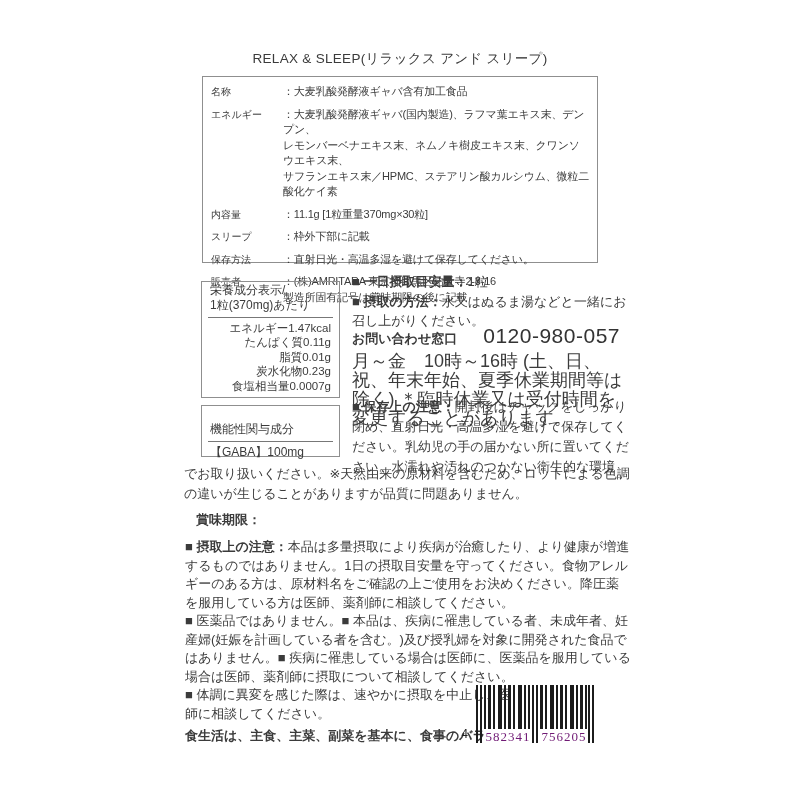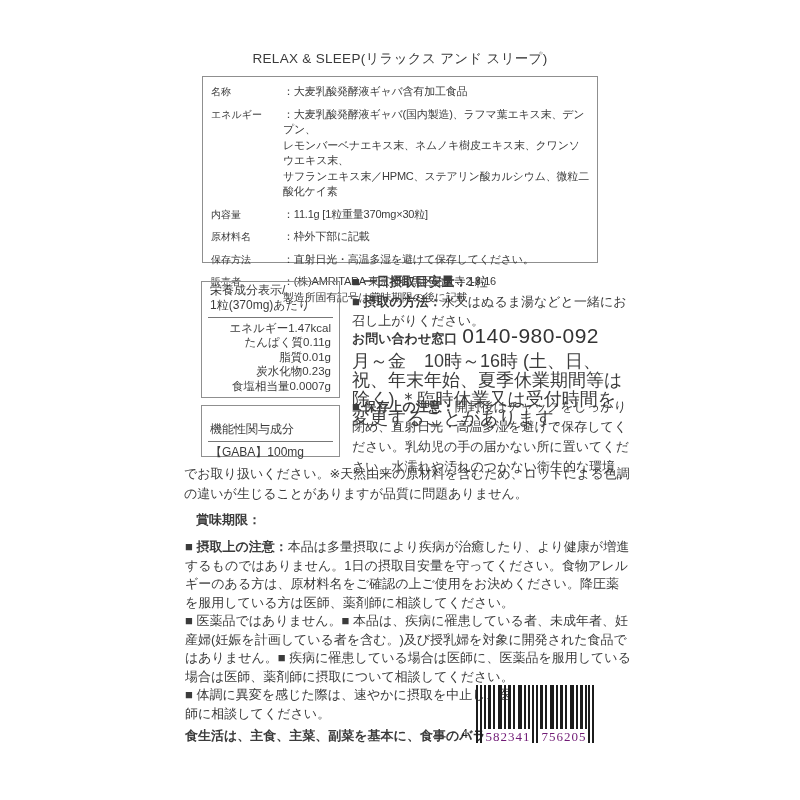--- a/index.html
+++ b/index.html
@@ -31,21 +31,21 @@
   
   .func-box{left:201px;top:405px;width:139px;height:52px;border:1px solid #8f8f8f;
     box-sizing:border-box;padding:16px 8px 0 8px;}
   .func-header{font-size:12px;line-height:15px;}
   .func-divider{border:none;border-top:1px solid #777;margin:4px -2px 3px -2px;}
   .func-value{font-size:12px;line-height:15px;}
 
   
   .daily{left:352px;top:272px;width:280px;font-size:13px;line-height:19px;}
   .method{left:352px;top:292px;width:280px;font-size:13px;line-height:19px;}
-  .contact{left:352px;top:324px;width:280px;display:flex;align-items:baseline;gap:5px;}
+  .contact{left:352px;top:324px;width:280px;display:flex;align-items:baseline;gap:26px;}
   .contact b{font-size:13px;}
   .phone{font-size:21px;font-weight:500;letter-spacing:.5px;color:#333;}
   .hours{left:352px;top:352px;width:282px;font-size:18px;line-height:19px;}
   .storage{left:352px;top:397px;width:282px;font-size:13px;line-height:20px;}
   .storage-cont{left:184px;top:464px;width:452px;font-size:13px;line-height:20px;}
 
   .expiry{left:196px;top:511px;font-size:13px;font-weight:bold;}
 
   
   .cautions{left:185px;top:538px;width:446px;font-size:13px;line-height:18.5px;}
@@ -78,21 +78,21 @@
     <span class="info-label">エネルギー</span>
     <span class="info-value">：大麦乳酸発酵液ギャバ(国内製造)、ラフマ葉エキス末、デンプン、
 レモンバーベナエキス末、ネムノキ樹皮エキス末、クワンソウエキス末、
 サフランエキス末／HPMC、ステアリン酸カルシウム、微粒二酸化ケイ素</span>
   </div>
   <div class="info-row">
     <span class="info-label">内容量</span>
     <span class="info-value">：11.1g [1粒重量370mg×30粒]</span>
   </div>
   <div class="info-row">
-    <span class="info-label">原材料名</span>
+    <span class="info-label">スリープ</span>
     <span class="info-value">：枠外下部に記載</span>
   </div>
   <div class="info-row">
     <span class="info-label">保存方法</span>
     <span class="info-value">：直射日光・高温多湿を避けて保存してください。</span>
   </div>
   <div class="info-row">
     <span class="info-label">販売者</span>
     <span class="info-value">：(株)AMRITARA 東京都目黒区祐天寺2-8-16
 製造所固有記号は賞味期限の後に記載</span>
@@ -134,21 +134,21 @@
 <div class="abs daily">
   <b>■ 一日摂取目安量：</b><span>1粒</span>
 </div>
 
 <div class="abs method">
   <b>■ 摂取の方法：</b><span>水又はぬるま湯などと一緒にお召し上がりください。</span>
 </div>
 
 <div class="abs contact">
   <b>お問い合わせ窓口</b>
-  <span class="phone">0140-980-092</span>
+  <span class="phone">0120-980-057</span>
 </div>
 
 <div class="abs hours">月～金　10時～16時 (土、日、祝、年末年始、夏季休業期間等は除く) ＊臨時休業又は受付時間を変更することがあります。</div>
 
 <div class="abs storage">
   <b>■ 保存上の注意：</b><span>開封後はチャックをしっかり閉め、直射日光・高温多湿を避けて保存してください。乳幼児の手の届かない所に置いてください。水濡れや汚れのつかない衛生的な環境</span>
 </div>
 
 <div class="abs storage-cont">でお取り扱いください。※天然由来の原材料を含むため、ロットによる色調の違いが生じることがありますが品質に問題ありません。</div>
 

